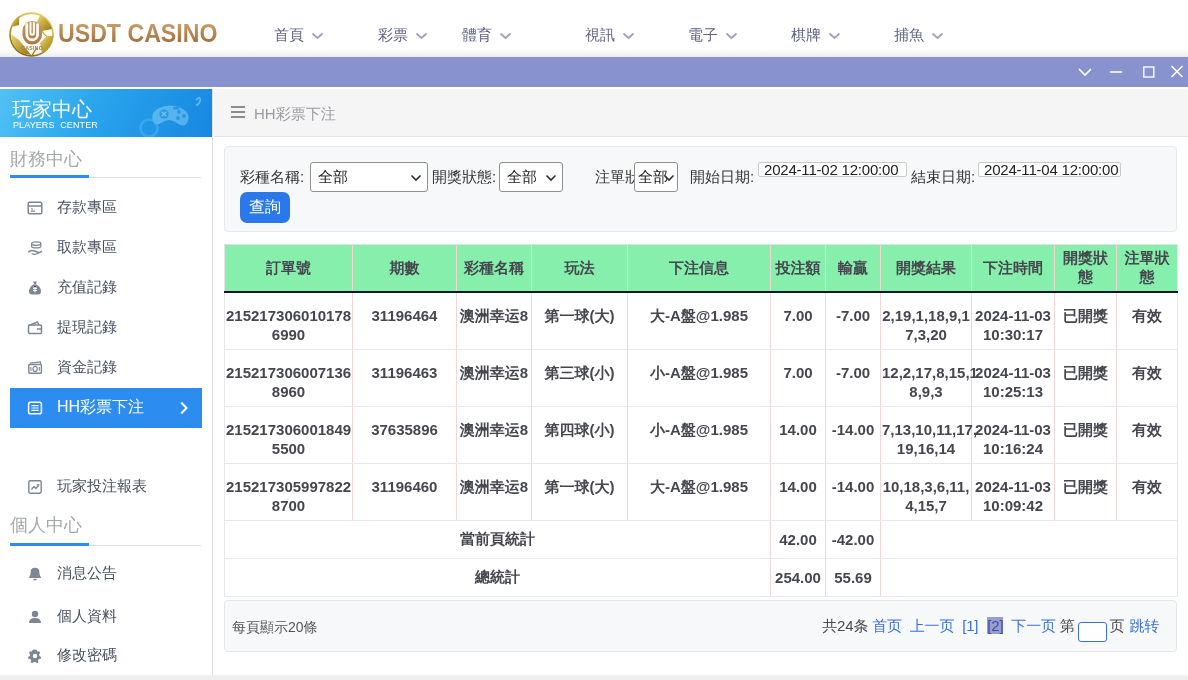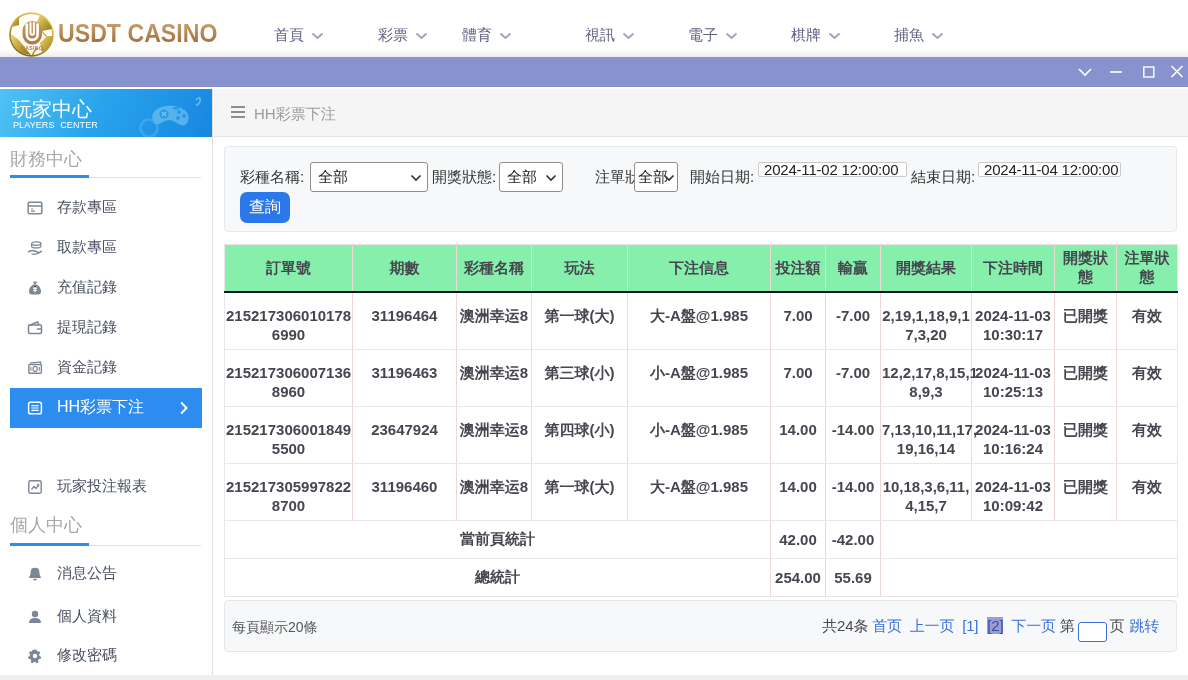--- a/index.html
+++ b/index.html
@@ -357,21 +357,21 @@
         <td>小-A盤@1.985</td>
             <td>7.00</td>
             <td>-7.00</td>
             <td>12,2,17,8,15,1<br>8,9,3</td>
         <td>2024-11-03<br>10:25:13</td>
             <td>已開獎</td>
             <td>有效</td>
       </tr>
       <tr>
         <td>215217306001849<br>5500</td>
-            <td>23647924</td>
+            <td>37635896</td>
             <td>澳洲幸运8</td>
             <td>第四球(小)</td>
         <td>小-A盤@1.985</td>
             <td>14.00</td>
             <td>-14.00</td>
             <td>7,13,10,11,17,<br>19,16,14</td>
         <td>2024-11-03<br>10:16:24</td>
             <td>已開獎</td>
             <td>有效</td>
       </tr>

